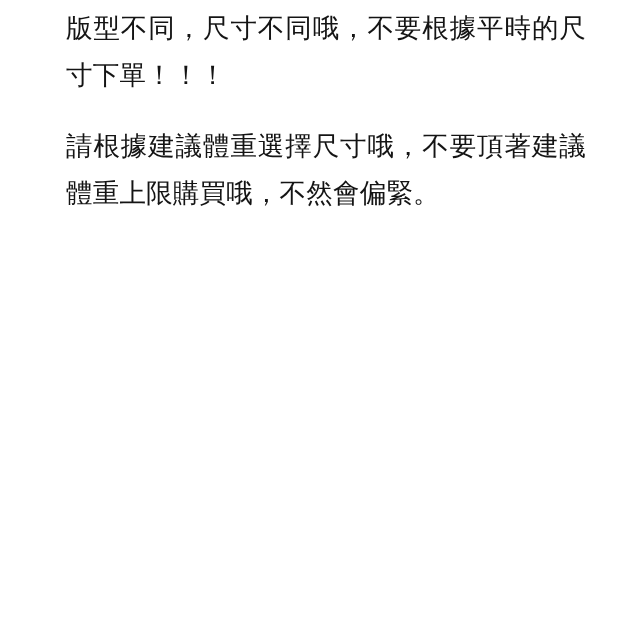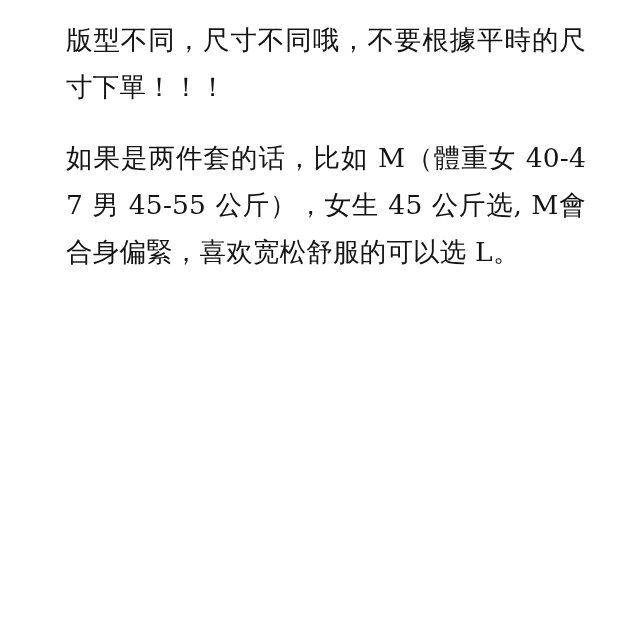--- a/index.html
+++ b/index.html
@@ -10,21 +10,21 @@
     width: 640px;
     height: 640px;
     background: #ffffff;
     font-family: "DejaVu Serif", "Liberation Serif", serif;
     overflow: hidden;
   }
   .page {
     box-sizing: border-box;
     width: 640px;
     height: 640px;
-    padding: 16px 54px 0 66px;
+    padding: 4px 54px 0 66px;
     background: #ffffff;
   }
   .para {
     color: #141414;
     font-size: 26.5px;
     line-height: 47px;
     letter-spacing: 0.2px;
     text-align: justify;
     text-justify: inter-ideograph;
     margin: 0 0 22px 0;
@@ -35,14 +35,14 @@
   }
   .p1 { margin-bottom: 24px; }
   .p2 { margin-bottom: 24px; }
   .p3 { margin-bottom: 22px; }
 </style>
 </head>
 <body>
 
 <div class="page">
   <p class="para p1">版型不同，尺寸不同哦，不要根據平時的尺寸下單！！！</p>
-  <p class="para p4">如果是两件套的话，比如 M（體重女 40-47 男 45-55 公斤），女生 45 公斤选, M會合身偏緊，喜欢宽松舒服的可以选 L。</p>
+  <p class="para p2">請根據建議體重選擇尺寸哦，不要頂著建議體重上限購買哦，不然會偏緊。</p>
 </div>
 
 </body></html>

